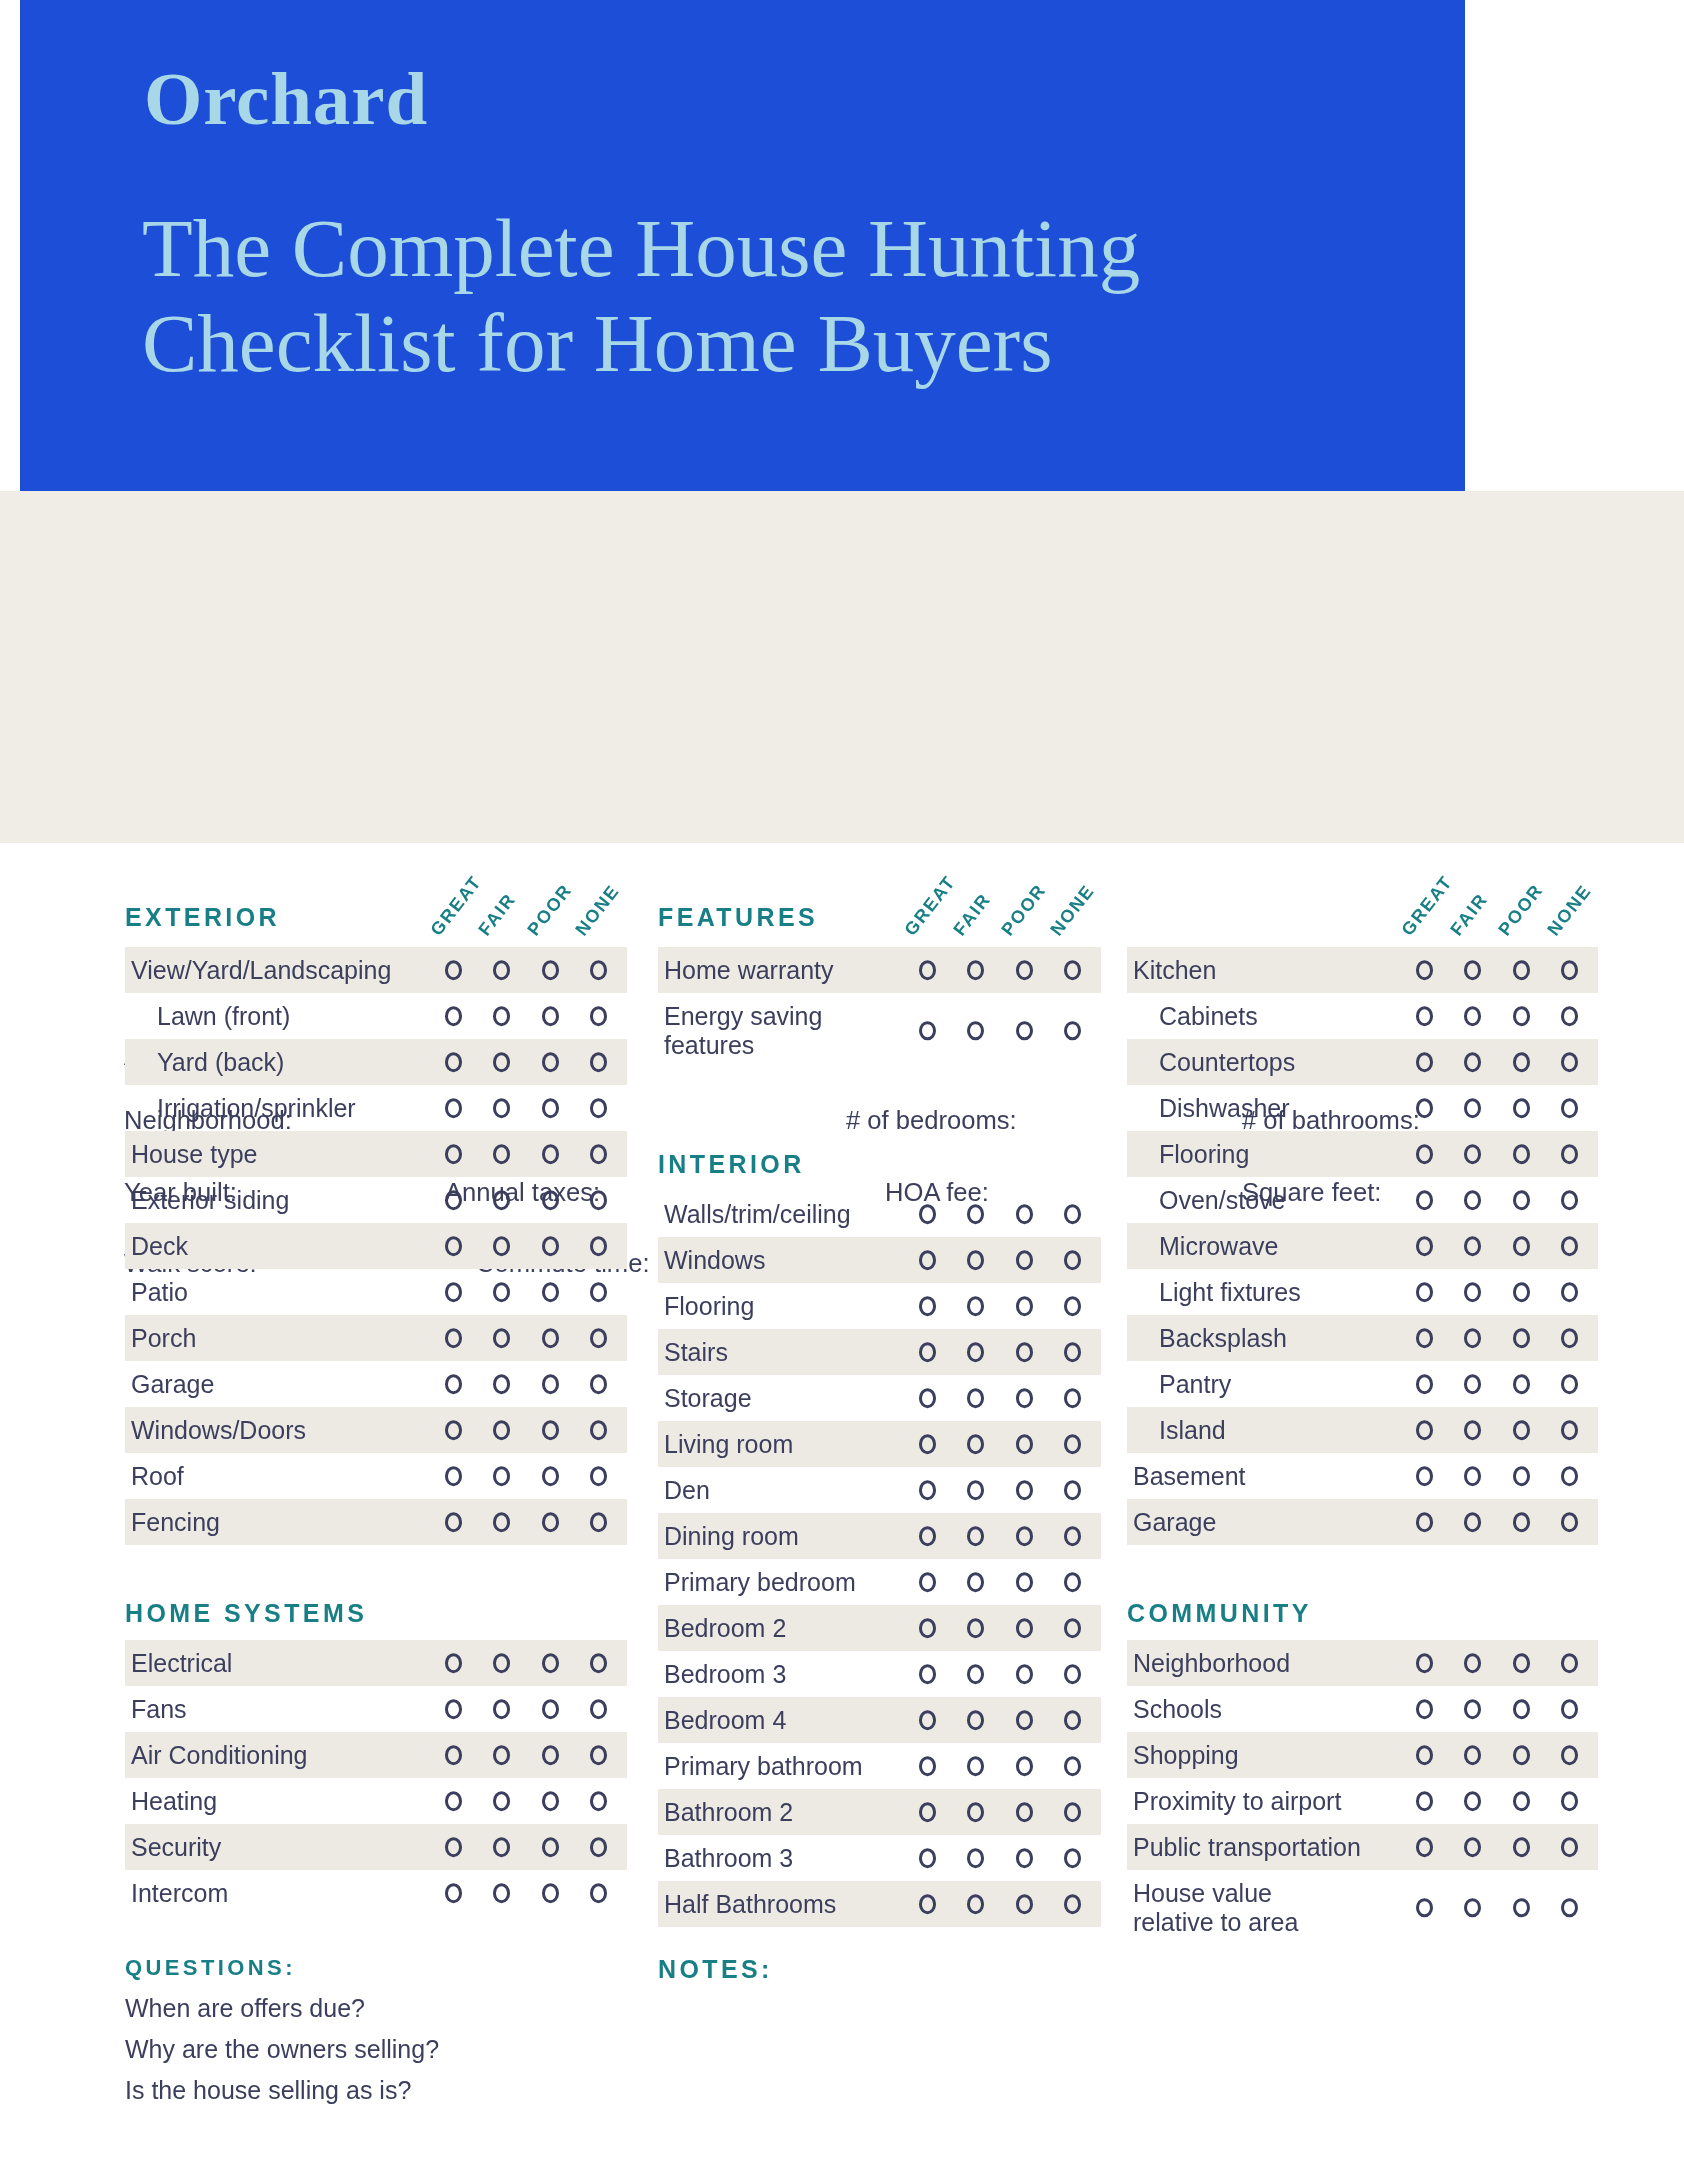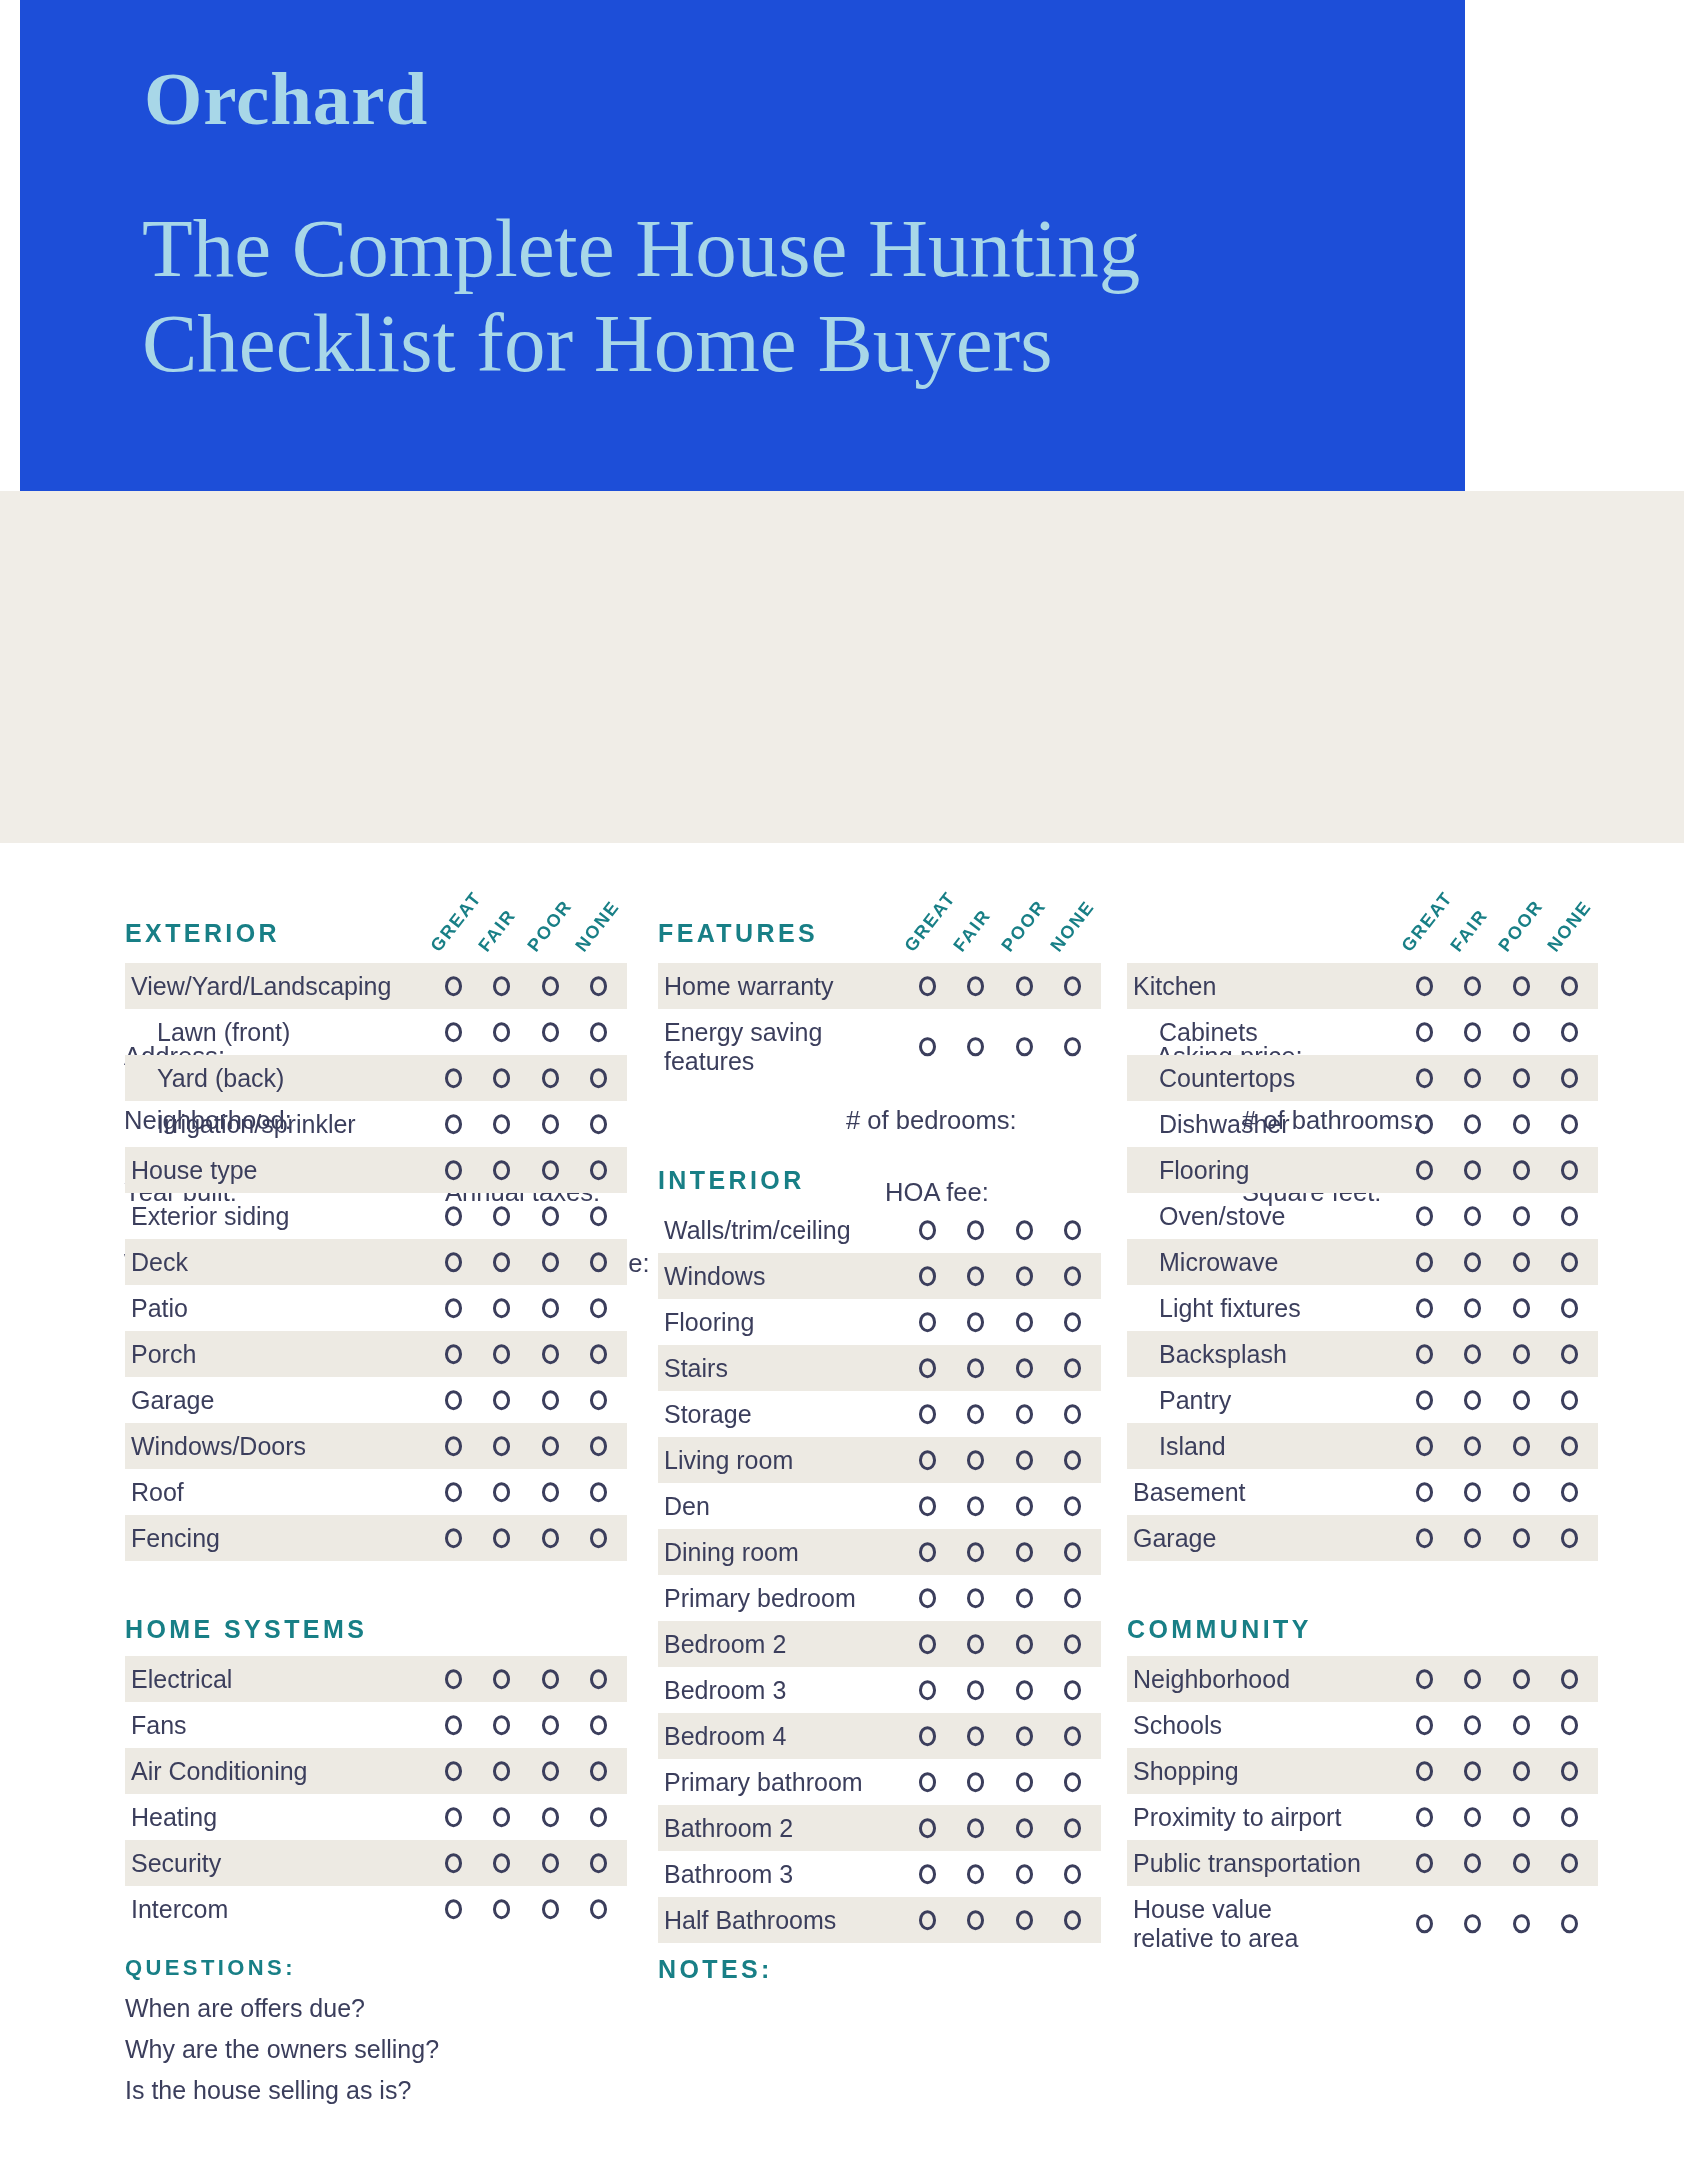--- a/index.html
+++ b/index.html
@@ -14,21 +14,21 @@
         font-weight:400;font-size:83px;line-height:95px;color:#A8D7E8;}
 
   
   .form{position:absolute;left:0;top:491px;width:1685px;height:352px;background:#F0EDE7;padding-left:29px;}
   .fld-label{position:absolute;font-size:25.6px;color:#3B3E5C;white-space:nowrap;line-height:31px;}
   .fld-input{position:absolute;background:#ffffff;border:none;outline:none;
         font-size:25.6px;color:#3B3E5C;padding:0 10.2px;box-sizing:border-box;}
 
   
   .col{position:absolute;top:843px;}
-  .col-head{position:relative;height:120px;text-decoration:underline;}
+  .col-head{position:relative;height:104px;text-decoration:underline;}
   .sec-title{position:absolute;left:0;bottom:15.3px;font-size:25px;font-weight:700;
         letter-spacing:3.4px;color:#187F86;white-space:nowrap;}
   .gap{position:relative;height:95px;}
   .gap.large{height:123px;}
   .gap .sec-title{bottom:12px;}
   .rot-label{position:absolute;bottom:6.8px;font-size:18px;font-weight:700;letter-spacing:1.7px;
         color:#187F86;transform:rotate(-52deg);transform-origin:0 100%;white-space:nowrap;}
   .row{position:relative;display:flex;align-items:center;height:46px;}
   .row.tall{height:75px;}
   .row.shaded{background:#EDEAE3;}

